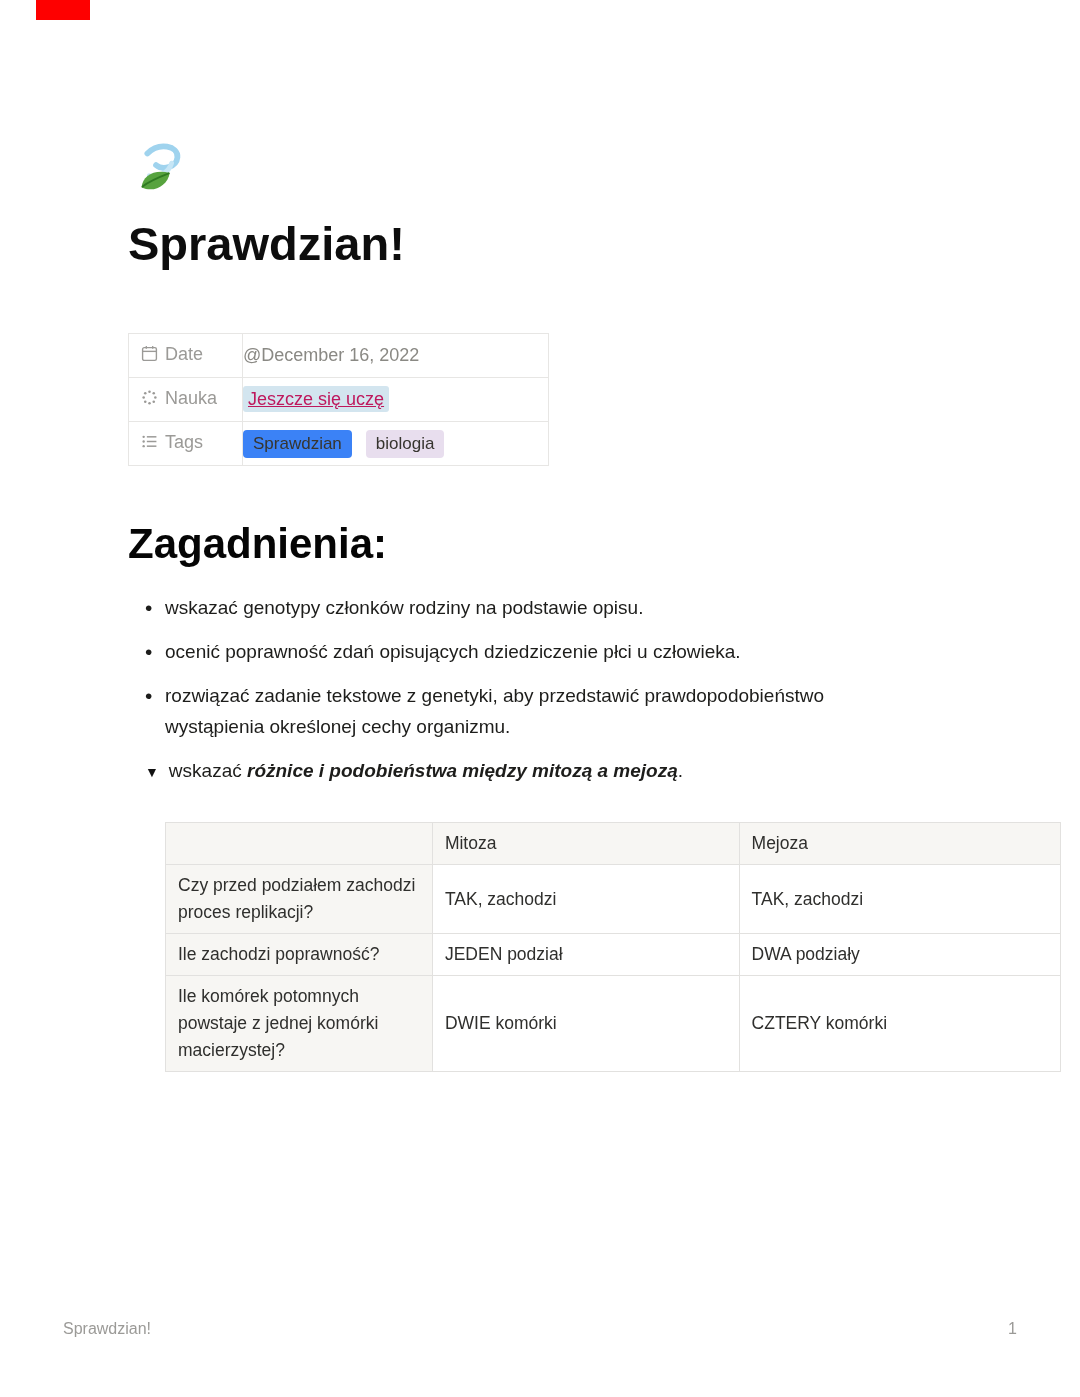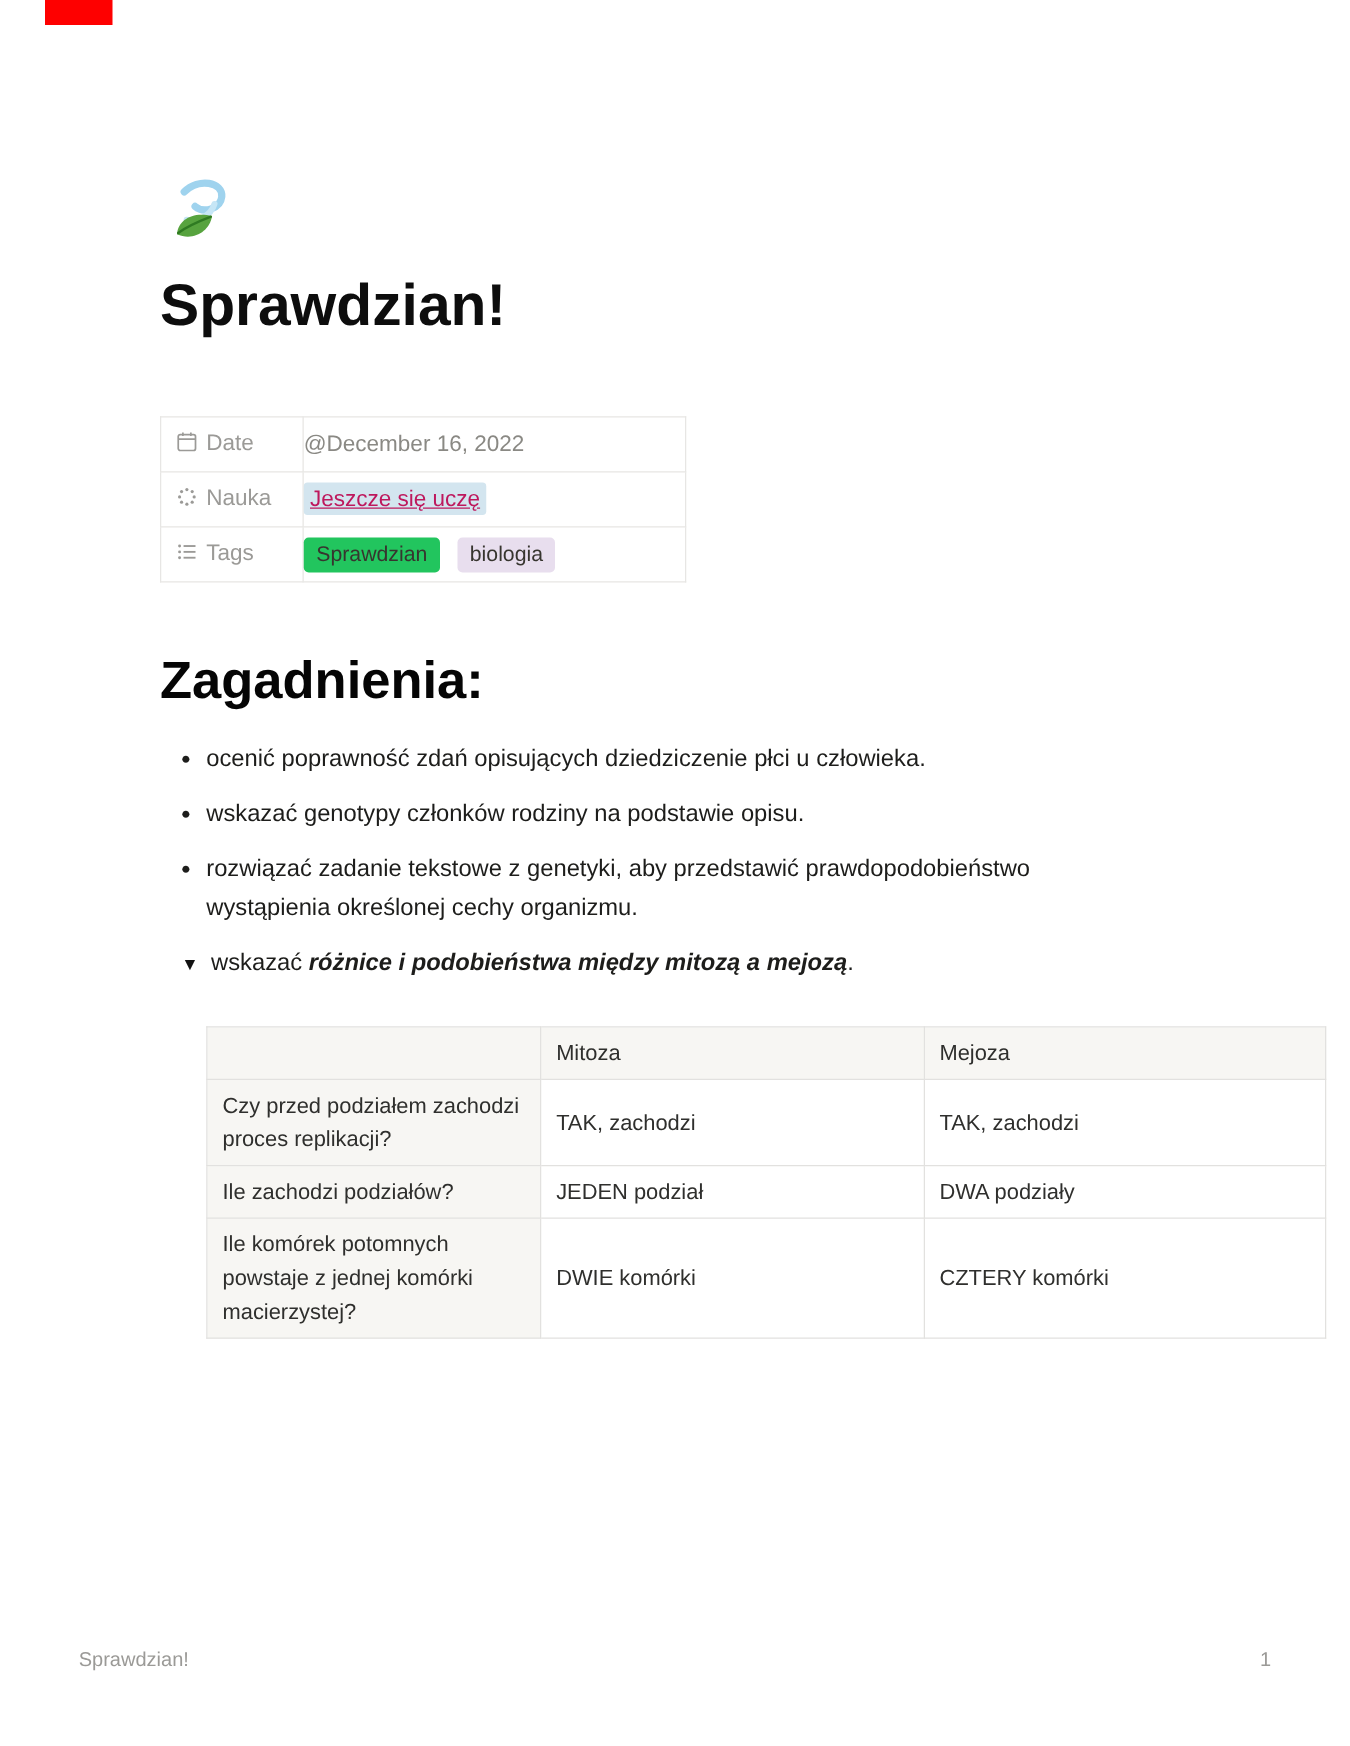--- a/index.html
+++ b/index.html
@@ -65,21 +65,21 @@
     text-decoration: underline;
   }
   .tag {
     display: inline-block;
     padding: 4px 10px;
     border-radius: 4px;
     color: #37352f;
     margin-right: 14px;
     font-size: 17px;
   }
-  .tag-red { background: #22c55e; }
+  .tag-red { background: #3b82f6; }
   .tag-purple { background: #e8deee; }
 
   h2.section-heading {
     margin-top: 54px;
     font-size: 42px;
     font-weight: bold;
     color: #050505;
   }
 
   ul.topics {
@@ -214,22 +214,22 @@
       <td class="prop-value">
         <span class="tag tag-red">Sprawdzian</span><span class="tag tag-purple">biologia</span>
       </td>
     </tr>
   </tbody>
     </table>
 
   <h2 class="section-heading">Zagadnienia:</h2>
 
   <ul class="topics">
+    <li>wskazać genotypy członków rodziny na podstawie opisu.</li>
     <li>ocenić poprawność zdań opisujących dziedziczenie płci u człowieka.</li>
-    <li>wskazać genotypy członków rodziny na podstawie opisu.</li>
     <li>rozwiązać zadanie tekstowe z genetyki, aby przedstawić prawdopodobieństwo wystąpienia określonej cechy organizmu.</li>
   </ul>
 
   <div class="toggle-row">
     <span class="toggle-arrow">▼</span><span><span>wskazać </span><strong><em>różnice i podobieństwa między mitozą a mejozą</em></strong><span>.</span></span>
   </div>
 
   <table class="cmp">
     <colgroup>
       <col style="width:235px">
@@ -243,21 +243,21 @@
         <th>Mejoza</th>
       </tr>
     </thead>
     <tbody>
       <tr>
         <td class="qcell">Czy przed podziałem zachodzi proces replikacji?</td>
         <td>TAK, zachodzi</td>
         <td>TAK, zachodzi</td>
       </tr>
       <tr>
-        <td class="qcell">Ile zachodzi podziałów?</td>
+        <td class="qcell">Ile zachodzi poprawność?</td>
         <td>JEDEN podział</td>
         <td>DWA podziały</td>
       </tr>
       <tr>
         <td class="qcell">Ile komórek potomnych powstaje z jednej komórki macierzystej?</td>
         <td>DWIE komórki</td>
         <td>CZTERY komórki</td>
       </tr>
     </tbody>
   </table>

